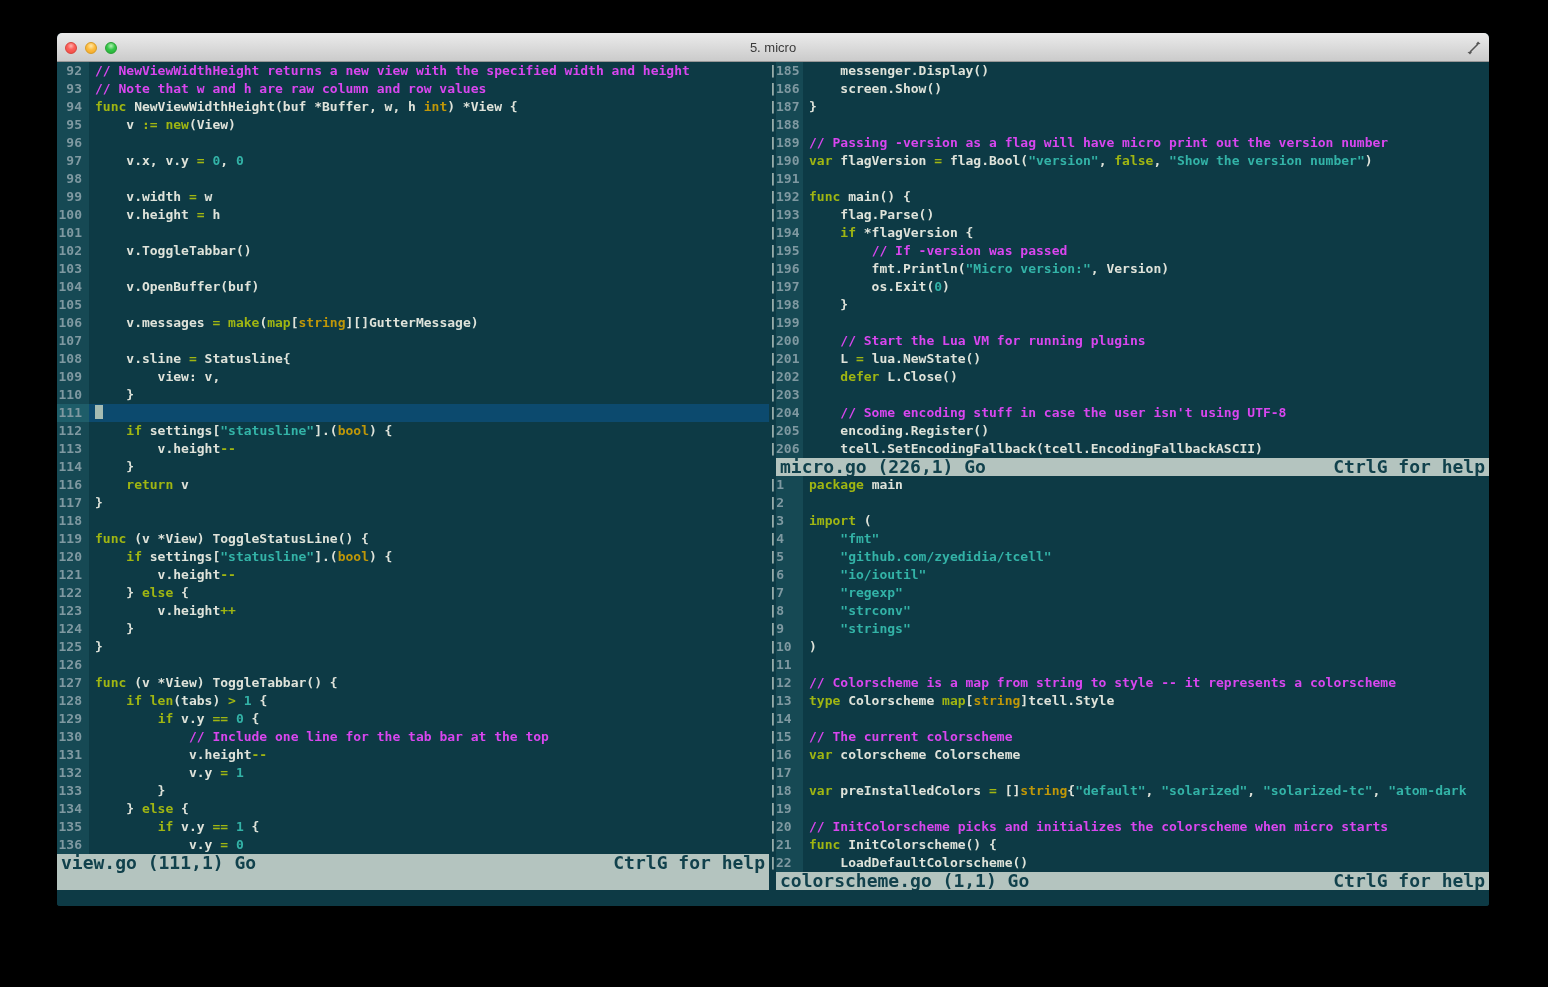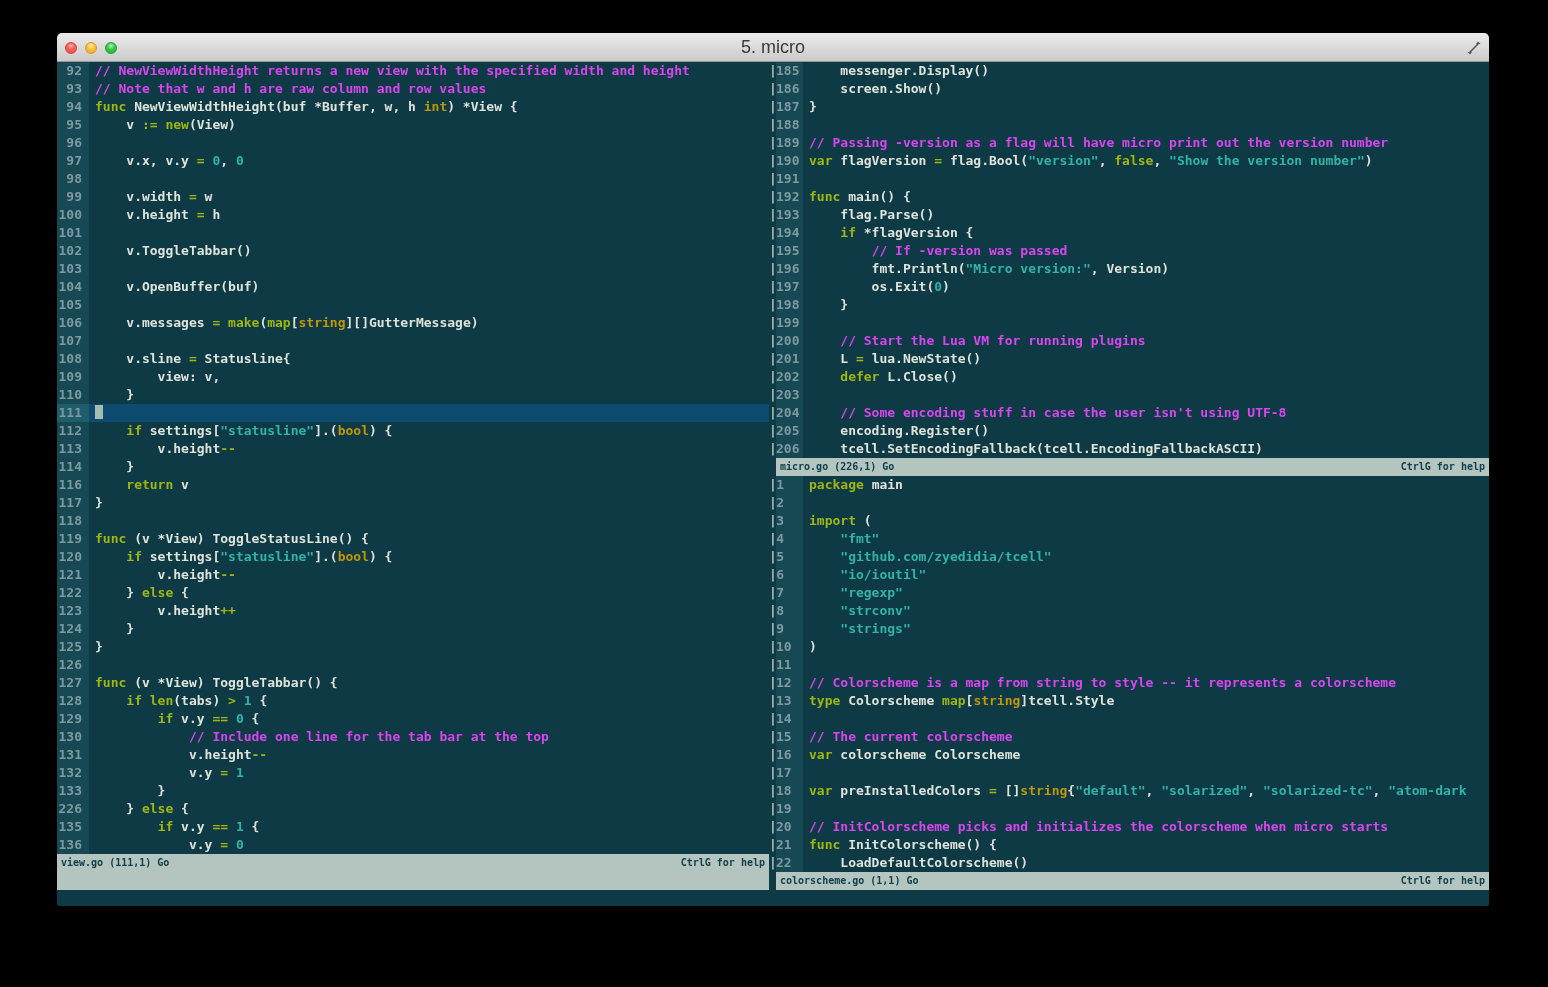--- a/index.html
+++ b/index.html
@@ -21,21 +21,21 @@
   
   .titlebar {
     height:29px;
     background:linear-gradient(#ebebeb,#cbcbcb);
     border-bottom:1px solid #979797;
     position:relative;
     display:flex; align-items:center; justify-content:center;
   }
   .title {
     font-family:"Liberation Sans", sans-serif;
-    font-size:18px; color:#3a3a3a;
+    font-size:13px; color:#3a3a3a;
   }
   .lights { position:absolute; left:8px; top:9px; display:flex; gap:8px; }
   .light { width:12px; height:12px; border-radius:50%; border:1px solid rgba(0,0,0,0.25); }
   .light.red   { background:radial-gradient(circle at 50% 30%, #ffb3ac 0%, #fc605c 40%, #ee4b40 100%); border-color:#d8433b; }
   .light.yellow{ background:radial-gradient(circle at 50% 30%, #ffe9a8 0%, #fdbc40 45%, #f0a523 100%); border-color:#d99c23; }
   .light.green { background:radial-gradient(circle at 50% 30%, #b3f0b3 0%, #35c649 45%, #25ab35 100%); border-color:#26a033; }
   .resize-btn { position:absolute; right:7px; top:7px; width:16px; height:16px; }
   
   .content { height:828px; display:flex; background:#0d3a45; }
   .bottom-strip { height:16px; background:#0d3a45; }
@@ -67,21 +67,21 @@
   .c-kwb { color:#a0b612; }
   .c-typ { color:#bf9708; }
   .c-str { color:#33b3a7; }
   .c-num { color:#33b3a7; }
   
   .status-row { display:flex; height:18px; flex:none; }
   .status-spacer { flex:none; width:7px; background:#0d3a45; }
   .statusbar {
     flex:1; height:18px; line-height:18px;
     background:#b4c4bf; color:#11414c;
-    font-size:10px; font-weight:bold;
+    font-size:18px; font-weight:bold;
     display:flex; justify-content:space-between;
     padding:0 4px; white-space:pre; overflow:hidden;
   }
 </style>
 </head>
 <body>
 
 <div class="window">
 
   <div class="titlebar">
@@ -138,21 +138,21 @@
           <div class="row"><span class="ln">124</span><span class="code"><span class="c-pl">    }</span></span></div>
           <div class="row"><span class="ln">125</span><span class="code"><span class="c-pl">}</span></span></div>
           <div class="row"><span class="ln">126</span><span class="code"></span></div>
           <div class="row"><span class="ln">127</span><span class="code"><span class="c-kw">func </span><span class="c-pl">(v *View) ToggleTabbar() {</span></span></div>
           <div class="row"><span class="ln">128</span><span class="code"><span class="c-pl">    </span><span class="c-kw">if </span><span class="c-kwb">len</span><span class="c-pl">(tabs) </span><span class="c-kw">&gt; </span><span class="c-num">1</span><span class="c-pl"> {</span></span></div>
           <div class="row"><span class="ln">129</span><span class="code"><span class="c-pl">        </span><span class="c-kw">if </span><span class="c-pl">v.y </span><span class="c-kw">== </span><span class="c-num">0</span><span class="c-pl"> {</span></span></div>
           <div class="row"><span class="ln">130</span><span class="code"><span class="c-pl">            </span><span class="c-com">// Include one line for the tab bar at the top</span></span></div>
           <div class="row"><span class="ln">131</span><span class="code"><span class="c-pl">            v.height</span><span class="c-kw">--</span></span></div>
           <div class="row"><span class="ln">132</span><span class="code"><span class="c-pl">            v.y </span><span class="c-kw">= </span><span class="c-num">1</span></span></div>
           <div class="row"><span class="ln">133</span><span class="code"><span class="c-pl">        }</span></span></div>
-          <div class="row"><span class="ln">226</span><span class="code"><span class="c-pl">    } </span><span class="c-kw">else</span><span class="c-pl"> {</span></span></div>
+          <div class="row"><span class="ln">134</span><span class="code"><span class="c-pl">    } </span><span class="c-kw">else</span><span class="c-pl"> {</span></span></div>
           <div class="row"><span class="ln">135</span><span class="code"><span class="c-pl">        </span><span class="c-kw">if </span><span class="c-pl">v.y </span><span class="c-kw">== </span><span class="c-num">1</span><span class="c-pl"> {</span></span></div>
           <div class="row"><span class="ln">136</span><span class="code"><span class="c-pl">            v.y </span><span class="c-kw">= </span><span class="c-num">0</span></span></div>
         </div>
       <div class="statusbar">
         <span>view.go (111,1) Go</span>
         <span>CtrlG for help</span>
       </div>
     </div>
 
     <div class="pane pane-right">

